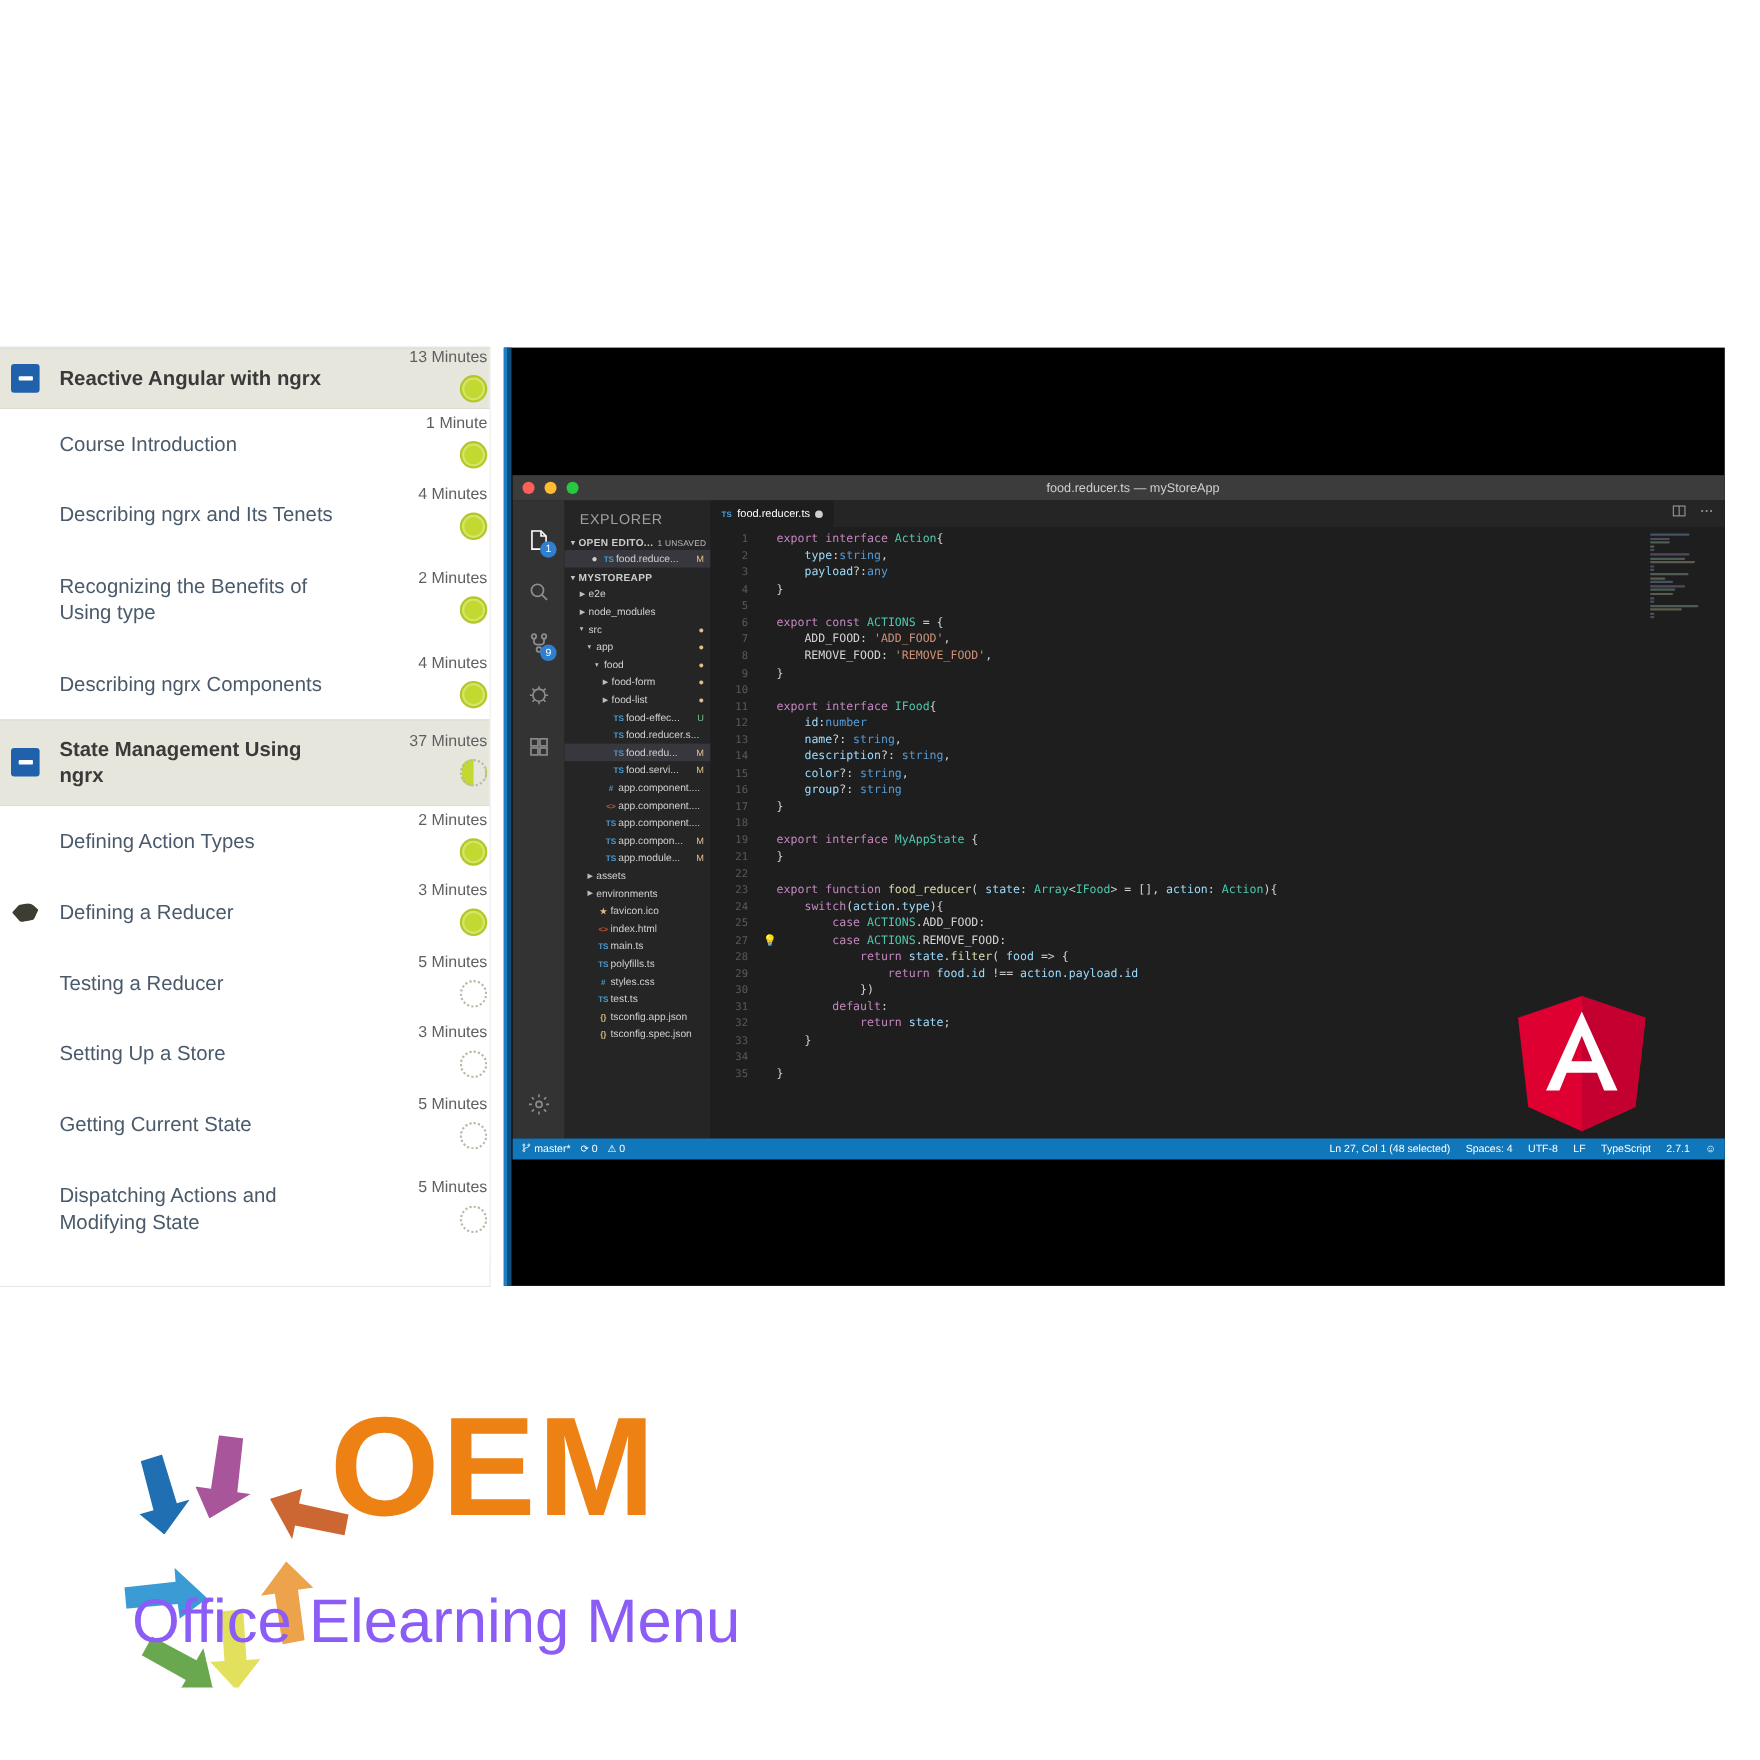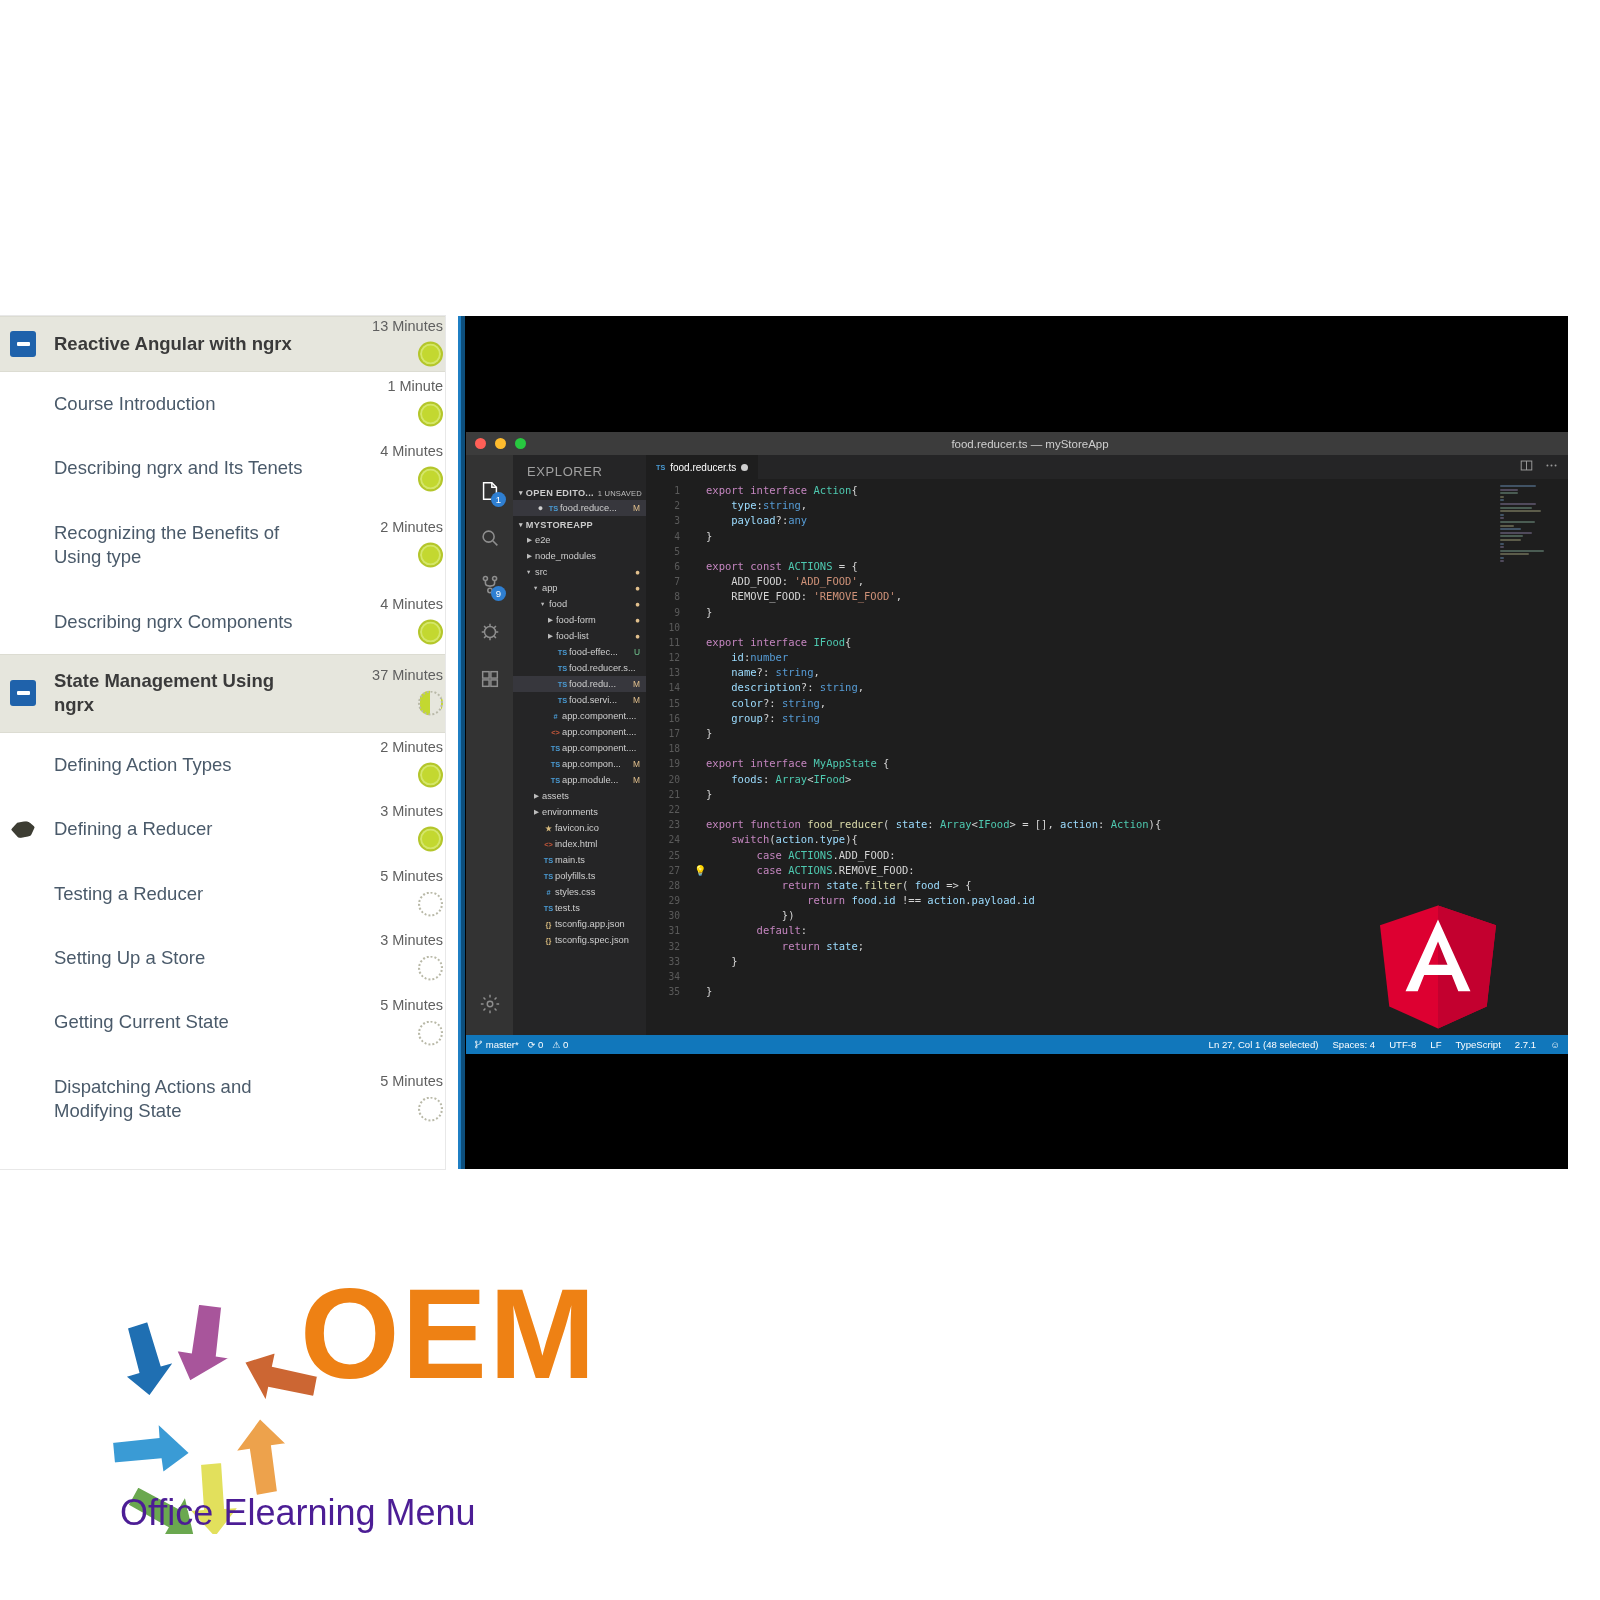--- a/index.html
+++ b/index.html
@@ -90,21 +90,21 @@
   .sbl{display:flex;align-items:center;gap:9px;}
   .sbr{margin-left:auto;display:flex;align-items:center;gap:14px;}
 
   
   #ng{position:absolute;right:72px;bottom:140px;width:116px;height:124px;}
 
   
   #oem{position:absolute;left:72px;top:1266px;width:660px;height:268px;}
   #oemtext{position:absolute;left:300px;top:1270px;font-size:128px;font-weight:bold;color:#ee8114;
            letter-spacing:2px;font-family:"Liberation Sans",sans-serif;line-height:1;}
-  #oemsub{position:absolute;left:120px;top:1492px;font-size:36px;color:#4c1d95;
+  #oemsub{position:absolute;left:120px;top:1441px;font-size:56px;color:#8b5cf6;
           font-family:"Liberation Sans",sans-serif;}
 </style>
 </head>
 <body>
 
 <div id="stage">
 
   <div id="outline">
       <div class="sec">
         <div class="minus">
@@ -424,21 +424,20 @@
               <div class="cline"><span class="ln">10</span><span class="gut"></span><span></span></div>
               <div class="cline"><span class="ln">11</span><span class="gut"></span><span><span class="kw">export</span> <span class="kw">interface</span> <span class="ty">IFood</span>{</span></div>
               <div class="cline"><span class="ln">12</span><span class="gut"></span><span>    <span class="vr">id</span>:<span class="kw2">number</span></span></div>
               <div class="cline"><span class="ln">13</span><span class="gut"></span><span>    <span class="vr">name</span>?: <span class="kw2">string</span>,</span></div>
               <div class="cline"><span class="ln">14</span><span class="gut"></span><span>    <span class="vr">description</span>?: <span class="kw2">string</span>,</span></div>
               <div class="cline"><span class="ln">15</span><span class="gut"></span><span>    <span class="vr">color</span>?: <span class="kw2">string</span>,</span></div>
               <div class="cline"><span class="ln">16</span><span class="gut"></span><span>    <span class="vr">group</span>?: <span class="kw2">string</span></span></div>
               <div class="cline"><span class="ln">17</span><span class="gut"></span><span>}</span></div>
               <div class="cline"><span class="ln">18</span><span class="gut"></span><span></span></div>
               <div class="cline"><span class="ln">19</span><span class="gut"></span><span><span class="kw">export</span> <span class="kw">interface</span> <span class="ty">MyAppState</span> {</span></div>
-              <div class="cline"><span class="ln">20</span><span class="gut"></span><span>    <span class="vr">foods</span>: <span class="ty">Array</span>&lt;<span class="ty">IFood</span>&gt;</span></div>
               <div class="cline"><span class="ln">21</span><span class="gut"></span><span>}</span></div>
               <div class="cline"><span class="ln">22</span><span class="gut"></span><span></span></div>
               <div class="cline"><span class="ln">23</span><span class="gut"></span><span><span class="kw">export</span> <span class="kw">function</span> <span class="fn">food_reducer</span>( <span class="vr">state</span>: <span class="ty">Array</span>&lt;<span class="ty">IFood</span>&gt; = [], <span class="vr">action</span>: <span class="ty">Action</span>){</span></div>
               <div class="cline"><span class="ln">24</span><span class="gut"></span><span>    <span class="kw">switch</span>(<span class="vr">action</span>.<span class="vr">type</span>){</span></div>
               <div class="cline"><span class="ln">25</span><span class="gut"></span><span>        <span class="kw">case</span> <span class="ty">ACTIONS</span>.ADD_FOOD:</span></div>
               <div class="cline"><span class="ln">27</span><span class="gut"><span class="bulb">💡</span></span><span>        <span class="kw">case</span> <span class="ty">ACTIONS</span>.REMOVE_FOOD:</span></div>
               <div class="cline"><span class="ln">28</span><span class="gut"></span><span>            <span class="kw">return</span> <span class="vr">state</span>.<span class="fn">filter</span>( <span class="vr">food</span> =&gt; {</span></div>
               <div class="cline"><span class="ln">29</span><span class="gut"></span><span>                <span class="kw">return</span> <span class="vr">food</span>.<span class="vr">id</span> !== <span class="vr">action</span>.<span class="vr">payload</span>.<span class="vr">id</span></span></div>
               <div class="cline"><span class="ln">30</span><span class="gut"></span><span>            })</span></div>
               <div class="cline"><span class="ln">31</span><span class="gut"></span><span>        <span class="kw">default</span>:</span></div>

